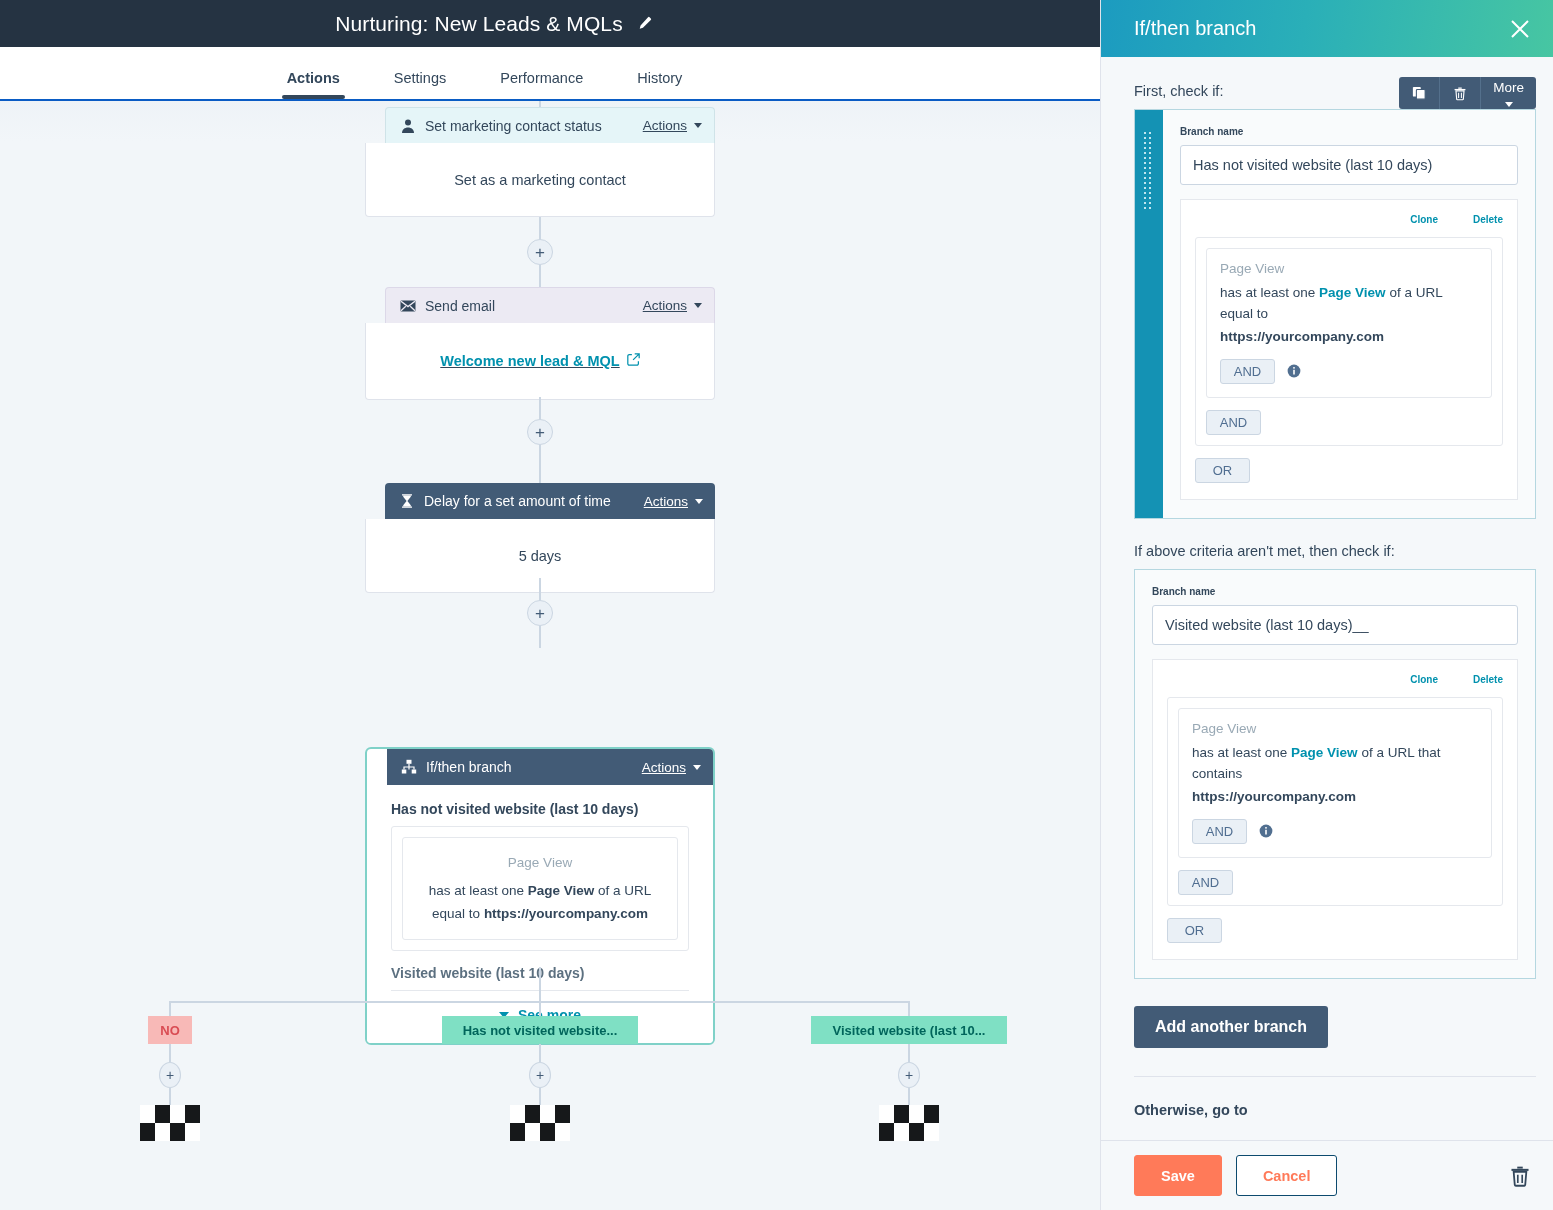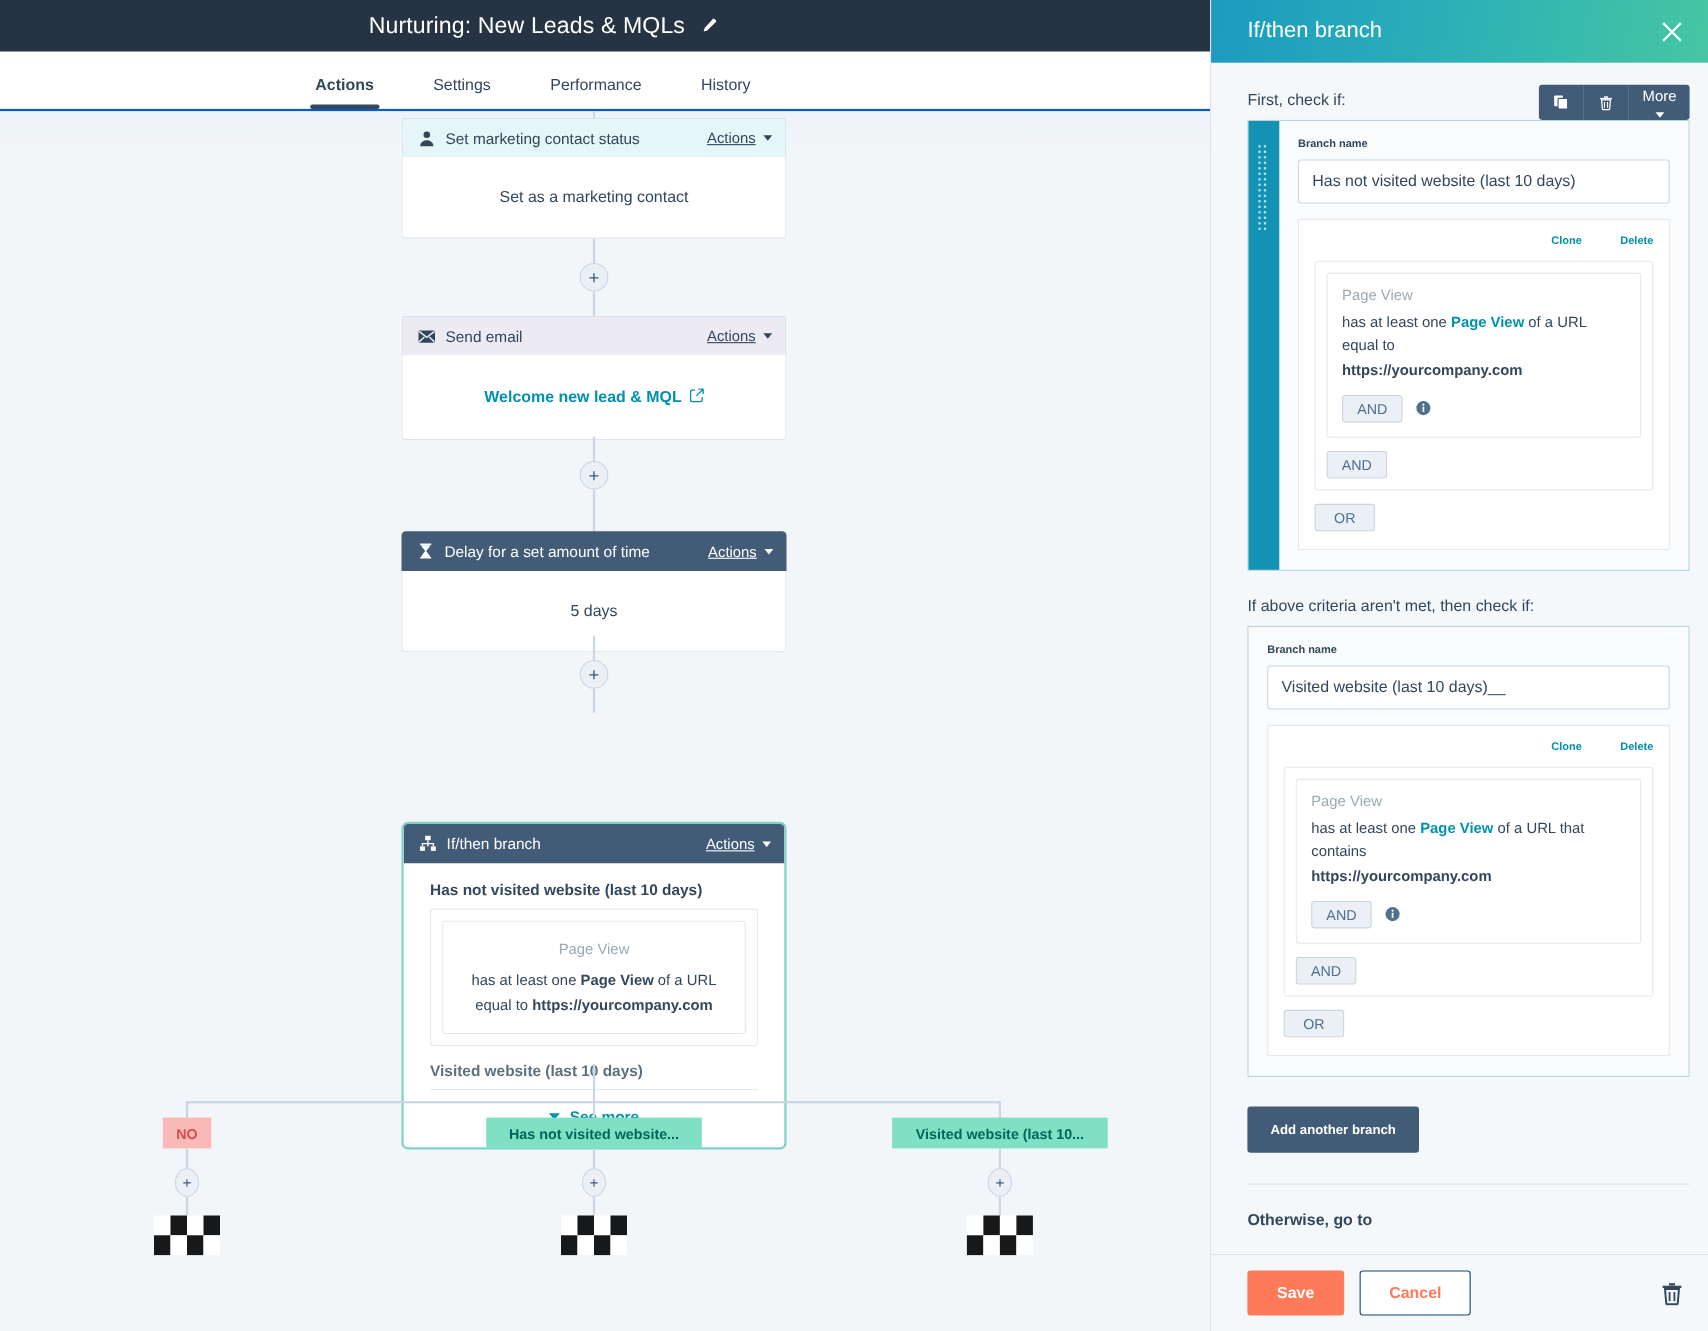--- a/index.html
+++ b/index.html
@@ -44,21 +44,21 @@
     position: absolute; left: 0; top: 99px; width: 1101px; height: 1111px;
     background: linear-gradient(to bottom, #eef3f7 0px, #f2f6f9 40px, #f2f6f9 100%);
     border-top: 2px solid #0a5cc4;
     overflow: hidden;
   }
 
   .node { position: absolute; width: 350px; left: 365px; }
   .node-head {
     height: 36px; display: flex; align-items: center;
     padding: 0 12px 0 14px; font-size: 14px;
-    border-top-left-radius: 4px; border-top-right-radius: 4px;
+    border-top-left-radius: 4px; border-top-right-radius: 4px; margin-left: 20px;
   }
   .node-head .hicon { width: 16px; height: 16px; margin-right: 9px; flex: none; display:block; }
   .node-head .htitle { flex: 1; white-space: nowrap; }
   .node-actions {
     font-size: 13.5px; text-decoration: underline; display: flex;
     align-items: center; gap: 7px; cursor: pointer; white-space: nowrap;
   }
   .caret { width: 0; height: 0; border-left: 4.5px solid transparent;
            border-right: 4.5px solid transparent; border-top: 5px solid currentColor; }
   .node-body {
@@ -193,21 +193,21 @@
     background: #eaf0f6; color: #506e91; border-radius: 3px; font-size: 13px;
     cursor: pointer;
   }
   .chip-row { display: flex; align-items: center; gap: 12px; margin-top: 11px; }
   .info-i { width: 14px; height: 14px; display:block; }
   .and-outer { margin-top: 12px; }
   .or-row { margin-top: 12px; }
 
   .btn-dark {
     margin-top: 27px; height: 42px; background: #425b76; color: #fff;
-    border: none; border-radius: 3px; padding: 0 21px; font-size: 12px;
+    border: none; border-radius: 3px; padding: 0 21px; font-size: 16px;
     font-weight: bold; cursor: pointer; font-family: "Liberation Sans", sans-serif;
   }
   .hr { height: 1px; background: #dfe3eb; margin: 28px 0 0 0; }
   .otherwise-label { font-size: 14.5px; font-weight: bold; color: #33475b; margin-top: 25px; }
 
   .panel-foot {
     flex: none; height: 70px; background: #f5f8fa; border-top: 1px solid #dfe3eb;
     display: flex; align-items: center; padding: 0 22px 0 33px; gap: 14px;
   }
   .btn-save {
@@ -281,21 +281,21 @@
               <path d="M1 3.2 8 8.6l7-5.4" stroke="#eceaf3" stroke-width="1.4" fill="none"></path>
               <path d="M1 12.8 5.8 8.3M15 12.8 10.2 8.3" stroke="#eceaf3" stroke-width="1.3" fill="none"></path>
             </svg>
         </span>
         <span class="htitle">Send email</span>
         <span class="node-actions">
           <span>Actions</span>
           <span class="caret"></span>
         </span>
       </div>
-      <div class="node-body" style="height:77px;">
+      <div class="node-body" style="height:77px;text-decoration:underline;">
         <a class="link-teal" style="text-decoration:none;display:inline-flex;align-items:center;gap:7px;">
           <span>Welcome new lead &amp; MQL</span>
           <span>
             <svg viewBox="0 0 16 16" width="13" height="13">
                 <path d="M6 2H2.8A1.8 1.8 0 0 0 1 3.8v9.4A1.8 1.8 0 0 0 2.8 15h9.4a1.8 1.8 0 0 0 1.8-1.8V10" stroke="#0091ae" stroke-width="1.5" fill="none"></path>
                 <path d="M9.5 1h5.5v5.5M15 1 7.5 8.5" stroke="#0091ae" stroke-width="1.5" fill="none"></path>
               </svg>
           </span>
         </a>
       </div>

